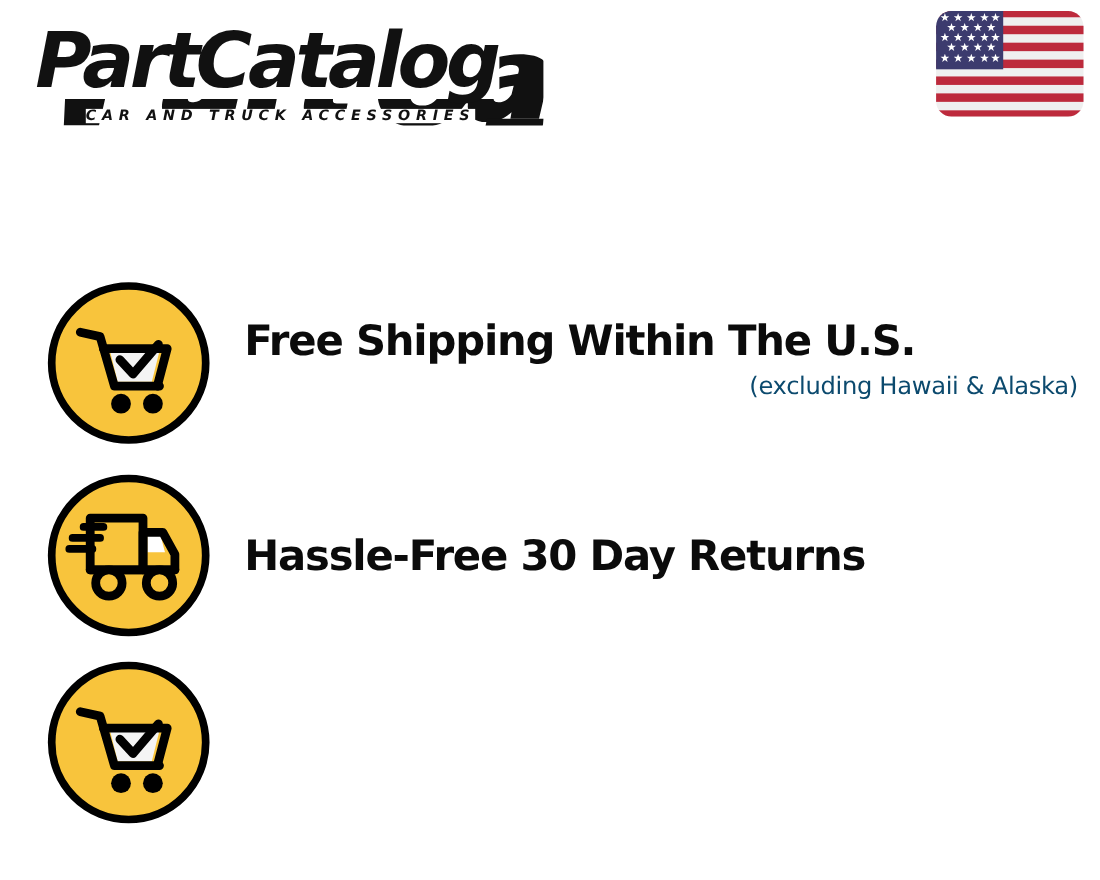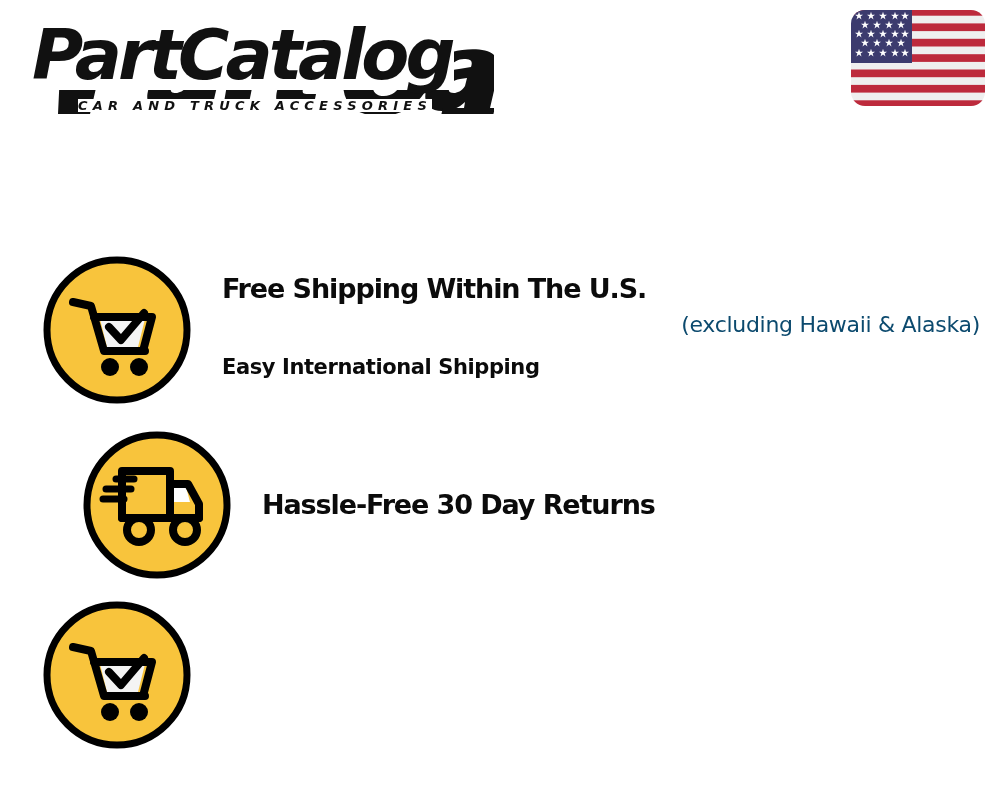--- a/index.html
+++ b/index.html
@@ -77,21 +77,21 @@
     height: 150px;
   }
   .feature-text {
     flex: 1 1 auto;
     margin-left: 30px;
     padding-right: 20px;
   }
   .feature-heading {
     display: block;
     font-family: "DejaVu Sans", sans-serif;
-    font-size: 27px;
+    font-size: 38px;
     font-weight: 700;
     line-height: 1.06;
     letter-spacing: -1.1px;
     color: #0b0b0b;
     white-space: nowrap;
   }
   .feature-sub {
     display: block;
     font-family: "DejaVu Sans", sans-serif;
     font-size: 22px;
@@ -114,21 +114,21 @@
     margin-top: 14px;
     white-space: nowrap;
   }
   .feature-sub-tight {
     margin-top: 2px;
   }
 
   
   #feature-row-1 { height: 180px; }
   #feature-row-1 .feature-text { margin-top: -4px; }
-  #feature-row-2 { height: 170px; padding-left: 40px; }
+  #feature-row-2 { height: 170px; }
   #feature-row-3 { height: 170px; }
 </style>
 </head>
 <body>
 
 <div id="brand-logo">
   <svg viewBox="0 0 470 92" width="470" height="92" aria-hidden="true">
 
     <g fill="#111111">
 
@@ -230,21 +230,20 @@
 
         <path d="M67 72 L79 85 L102 58" fill="none" stroke="#000000" stroke-width="8" stroke-linecap="round" stroke-linejoin="round"></path>
 
         <circle cx="68" cy="112" r="9" fill="#000000"></circle>
         <circle cx="97" cy="112" r="9" fill="#000000"></circle>
       </svg>
     </div>
     <div class="feature-text">
       <span class="feature-heading">Free Shipping Within The U.S.</span>
       <span class="feature-sub">(excluding Hawaii &amp; Alaska)</span>
-      <span class="feature-sub-strong">Easy International Shipping</span>
     </div>
   </div>
 
   <div class="feature-row" id="feature-row-2">
     <div class="feature-icon">
       <svg viewBox="0 0 150 150" aria-hidden="true">
         <circle cx="75" cy="75" r="70" fill="#F8C43C" stroke="#000000" stroke-width="7"></circle>
 
         <path d="M92 57 L104 57 L108 72 L92 72 Z" fill="#FFFFFF"></path>
 

